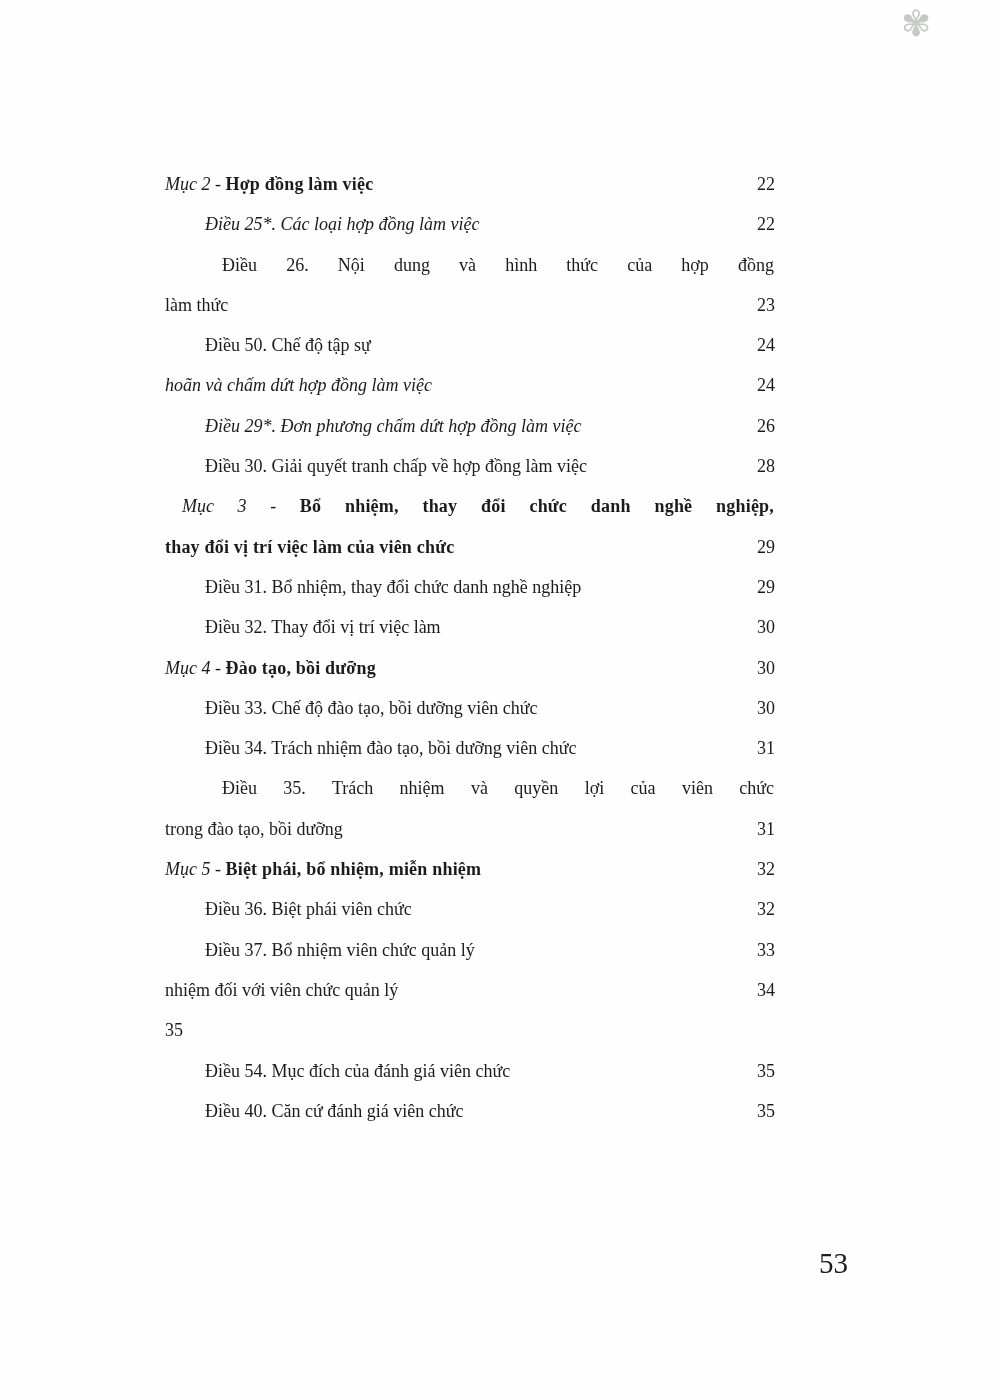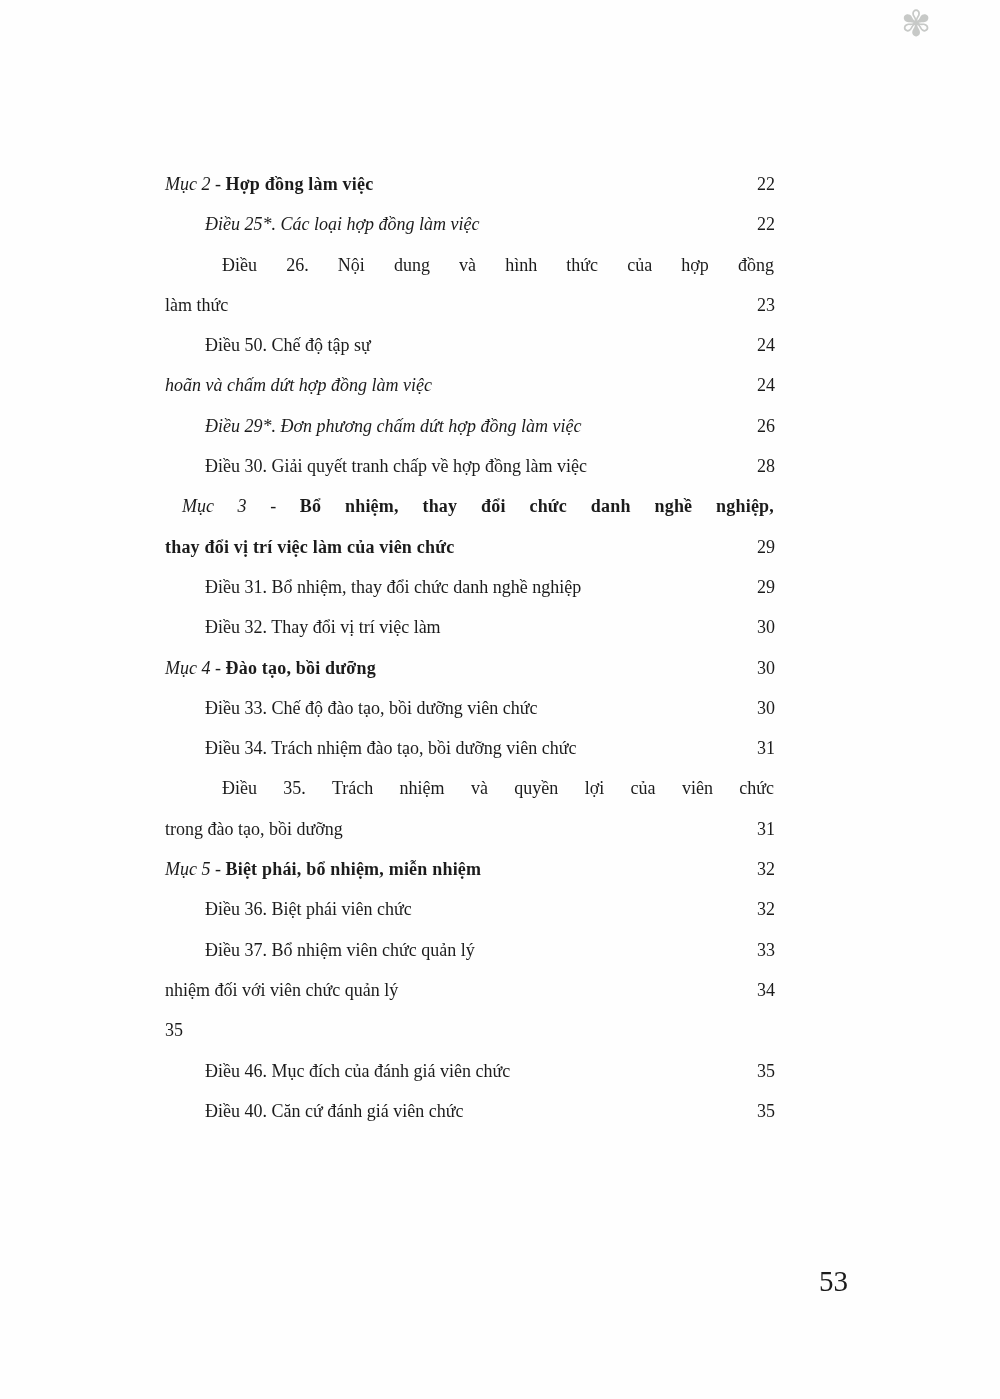--- a/index.html
+++ b/index.html
@@ -66,21 +66,20 @@
     font-weight: 400;
   }
   .footer {
     position: absolute;
     left: 165px;
     top: 1243px;
     width: 683px;
     text-align: right;
     font-size: 29px;
     line-height: 40px;
-    margin-top: 18px;
   }
 </style>
 </head>
 <body>
 
 <div class="page">
   <span class="ornament">✾</span>
 
   <div class="toc">
       <div class="line section">
@@ -164,21 +163,21 @@
     <span class="pg">33</span>
   </div>
       <div class="line wrap">
     <span class="txt"><span class="pre"></span><span class="main normal">nhiệm đối với viên chức quản lý</span></span>
     <span class="pg">34</span>
   </div>
       <div class="line section">
     <span class="pg">35</span>
   </div>
       <div class="line article">
-    <span class="txt"><span class="pre"></span><span class="main normal">Điều 46. Mục đích của đánh giá viên chức</span></span>
+    <span class="txt"><span class="pre"></span><span class="main normal">Điều 54. Mục đích của đánh giá viên chức</span></span>
     <span class="pg">35</span>
   </div>
       <div class="line article">
     <span class="txt"><span class="pre"></span><span class="main normal">Điều 40. Căn cứ đánh giá viên chức</span></span>
     <span class="pg">35</span>
   </div>
     </div>
 
   <div class="footer">53</div>
 </div>

